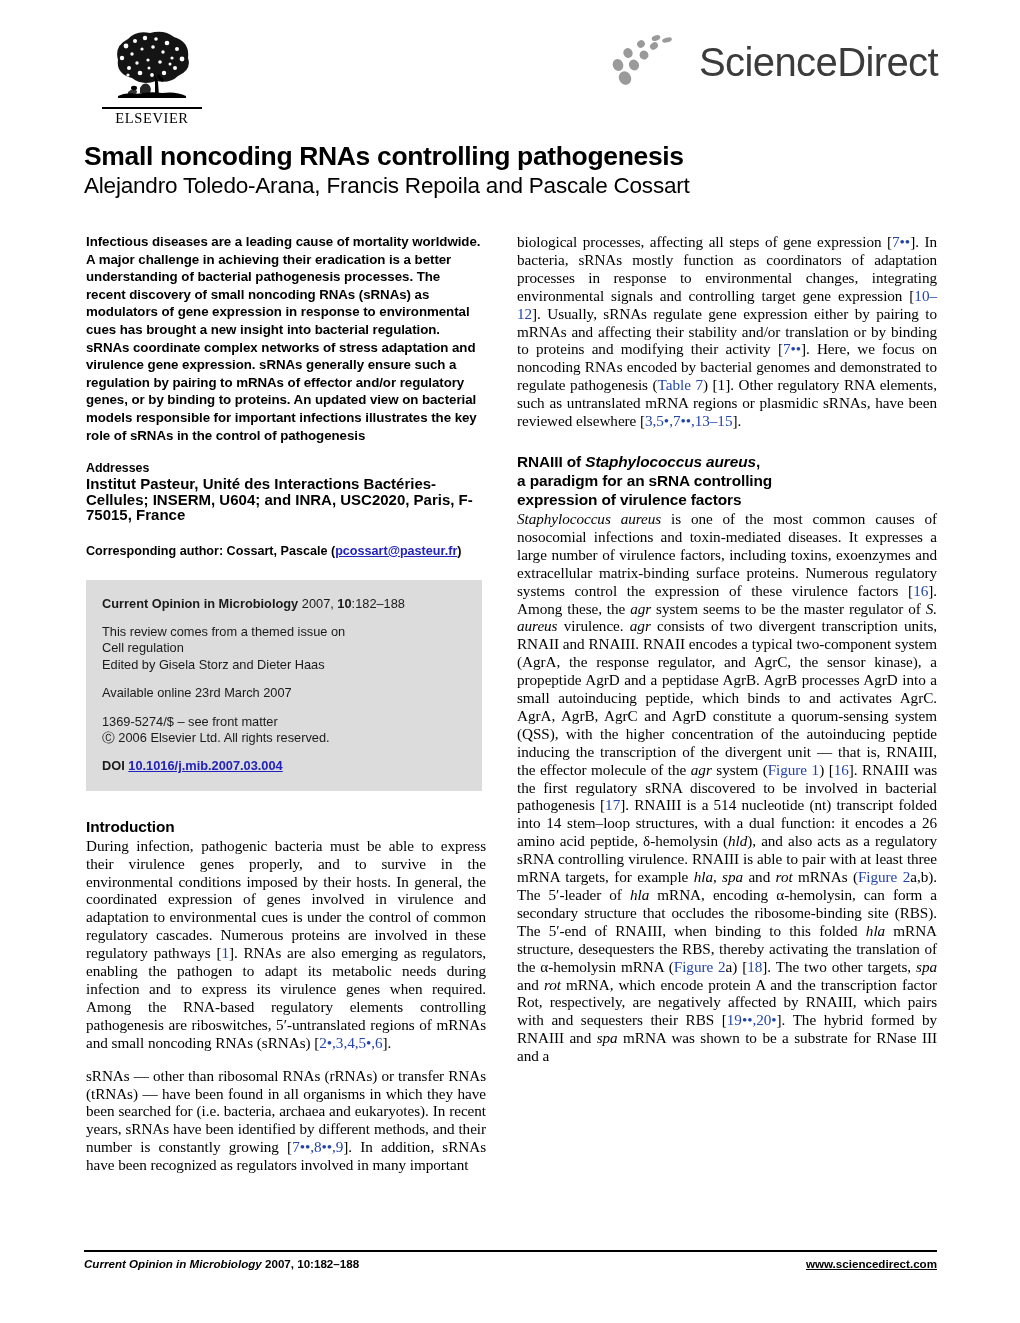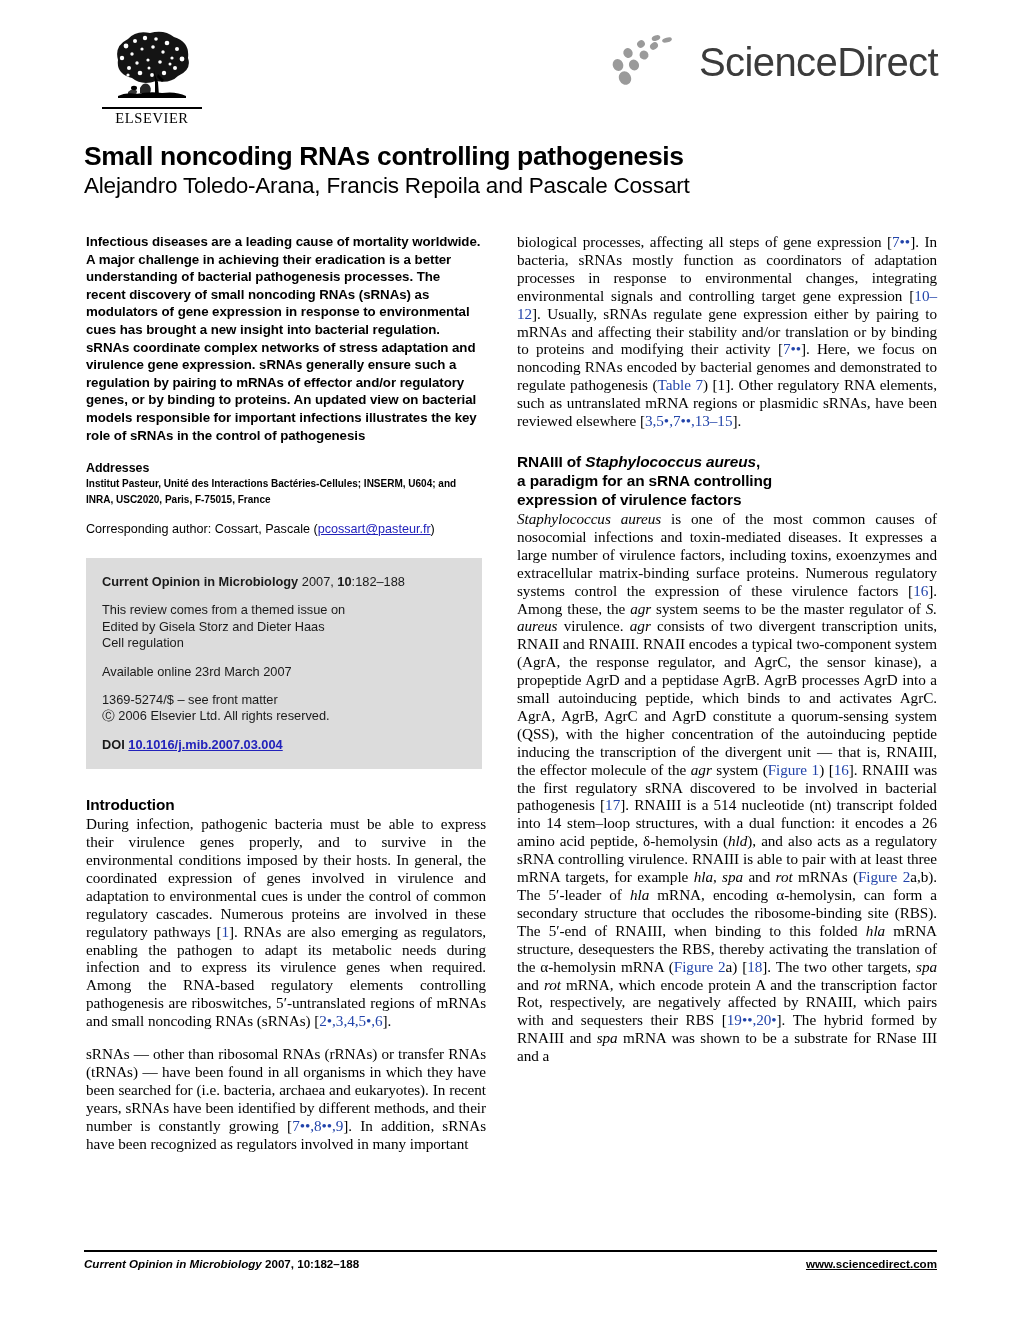--- a/index.html
+++ b/index.html
@@ -138,31 +138,31 @@
 
   .addr-head {
     font-family: "Liberation Sans", sans-serif;
     font-size: 12.4px;
     font-weight: bold;
     margin-top: 17px;
     line-height: 15px;
   }
   .addr-body {
     font-family: "Liberation Sans", sans-serif;
-    font-size: 10px;
+    font-size: 15px;
     font-weight: bold;
     line-height: 15.6px;
     width: 392px;
   }
   .corresp {
     font-family: "Liberation Sans", sans-serif;
     font-size: 12.6px;
-    font-weight: normal;
+    font-weight: bold;
     line-height: 15.6px;
-    margin-top: 15px;
+    margin-top: 21px;
   }
   .email { color: #2222bb; }
 
   
   .infobox {
     margin-top: 20px;
     background: #dcdcdc;
     width: 396px;
     padding: 16px 0 16px 16px;
     box-sizing: border-box;
@@ -311,22 +311,22 @@
     <div class="corresp">
       <span>Corresponding author: Cossart, Pascale (</span><a class="email" href="#">pcossart@pasteur.fr</a><span>)</span>
     </div>
 
     <div class="infobox">
       <div>
         <b>Current Opinion in Microbiology</b><span> 2007, </span><b>10</b><span>:182–188</span>
       </div>
       <div class="ib-gap"></div>
       <div>This review comes from a themed issue on</div>
+      <div>Cell regulation</div>
       <div>Edited by Gisela Storz and Dieter Haas</div>
-      <div>Cell regulation</div>
       <div class="ib-gap"></div>
       <div>Available online 23rd March 2007</div>
       <div class="ib-gap"></div>
       <div>1369-5274/$ – see front matter</div>
       <div>Ⓒ 2006 Elsevier Ltd. All rights reserved.</div>
       <div class="ib-gap"></div>
       <div>
         <b>DOI</b>
         <a class="doi-link" href="#">10.1016/j.mib.2007.03.004</a>
       </div>

